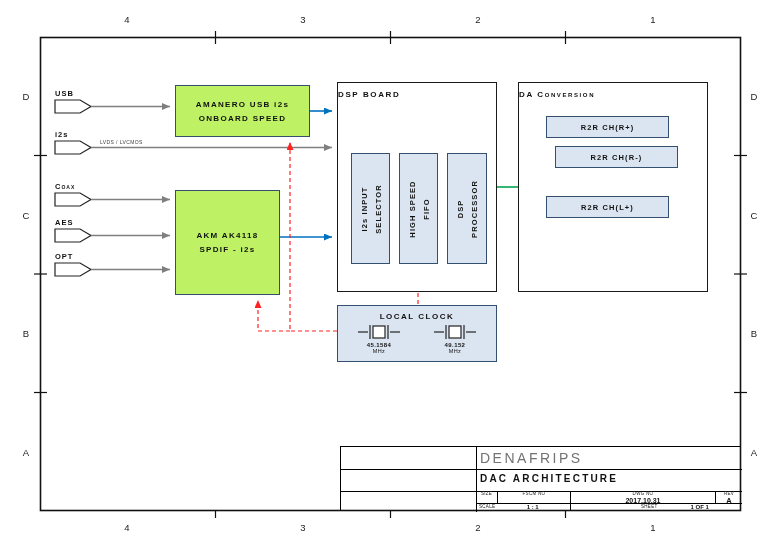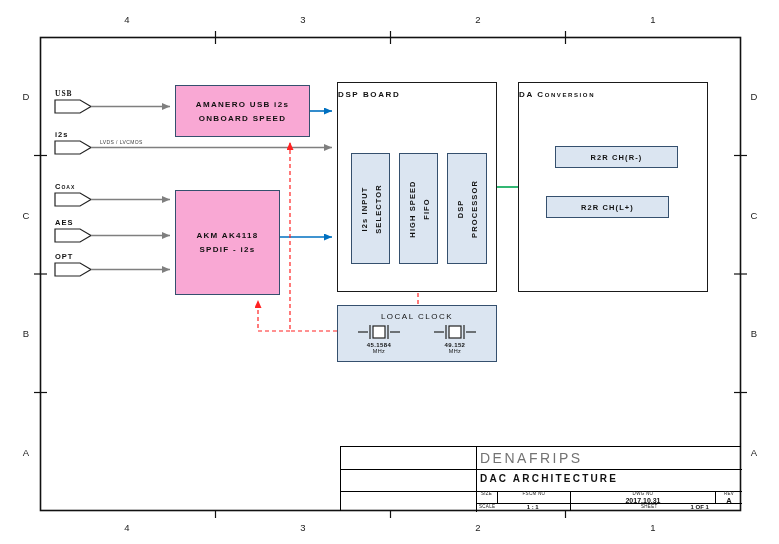--- a/index.html
+++ b/index.html
@@ -4,36 +4,36 @@
 <style>
   *{margin:0;padding:0;box-sizing:border-box;}
   body{background:#ffffff;}
   .sheet{position:relative;width:779px;height:544px;background:#fff;
          font-family:"Liberation Sans",sans-serif;color:#111;overflow:hidden;}
   svg.layer{position:absolute;left:0;top:0;}
   .coord{position:absolute;transform:translate(-50%,-50%);font-size:9.5px;color:#222;}
   .inlabel{position:absolute;font-size:7.5px;font-weight:bold;letter-spacing:1px;}
   .sc{font-variant:small-caps;}
   .tiny{position:absolute;font-size:5px;letter-spacing:.4px;color:#444;}
-  .blk{position:absolute;background:#f9a8d4;border:1.4px solid #35506e;display:flex;
+  .blk{position:absolute;background:#bef264;border:1.4px solid #35506e;display:flex;
        flex-direction:column;align-items:center;justify-content:center;gap:5px;
        font-size:8px;font-weight:bold;letter-spacing:1.3px;text-align:center;}
   .board{position:absolute;background:#fff;border:1.5px solid #1a1a1a;}
   .board-title{position:absolute;top:7px;left:0;right:0;
                font-size:8px;font-weight:bold;letter-spacing:1.6px;}
   .module{position:absolute;background:#dbe5f1;border:1.3px solid #35506e;}
   .vtext{position:absolute;left:50%;top:50%;transform:translate(-50%,-50%) rotate(-90deg);
          white-space:nowrap;font-size:7.5px;font-weight:bold;letter-spacing:1.1px;
          text-align:center;line-height:1.8;}
   .r2r{position:absolute;left:27px;width:123px;height:22px;background:#dbe5f1;
        border:1.3px solid #35506e;display:flex;align-items:center;justify-content:center;
        font-size:7.5px;font-weight:bold;letter-spacing:1.1px;}
   .clock{position:absolute;left:337px;top:305px;width:160px;height:57px;
          background:#dbe5f1;border:1.4px solid #35506e;}
-  .clock-title{font-size:8px;font-weight:normal;letter-spacing:1.5px;text-align:center;margin-top:6px;}
+  .clock-title{font-size:8px;font-weight:bold;letter-spacing:1.5px;text-align:center;margin-top:6px;}
   .xtal-row{display:flex;justify-content:center;gap:32px;margin-top:2px;}
   .xtal{display:flex;flex-direction:column;align-items:center;}
   .xtal .freq{font-size:6px;font-weight:bold;letter-spacing:.4px;margin-top:1px;}
   .xtal .unit{font-size:5.5px;letter-spacing:.4px;}
   .tb{position:absolute;left:340px;top:446px;width:401px;height:65px;
       border-left:1.3px solid #000;border-top:1.3px solid #000;}
   .tb .line{position:absolute;background:#000;}
   .logo{position:absolute;left:139px;top:3px;font-size:14px;font-weight:normal;
         letter-spacing:2.5px;color:#737373;}
   .dtitle{position:absolute;left:139px;top:26px;font-size:10px;font-weight:bold;
@@ -133,21 +133,21 @@
   <div class="coord" style="left:653px;top:527px;">1</div>
   <div class="coord" style="left:26px;top:96px;">D</div>
   <div class="coord" style="left:26px;top:215px;">C</div>
   <div class="coord" style="left:26px;top:333px;">B</div>
   <div class="coord" style="left:26px;top:452px;">A</div>
   <div class="coord" style="left:754px;top:96px;">D</div>
   <div class="coord" style="left:754px;top:215px;">C</div>
   <div class="coord" style="left:754px;top:333px;">B</div>
   <div class="coord" style="left:754px;top:452px;">A</div>
 
-  <div class="inlabel" style="left:55px;top:89px;font-family:Liberation Serif, serif;">USB</div>
+  <div class="inlabel" style="left:55px;top:89px;">USB</div>
   <div class="inlabel" style="left:55px;top:130px;">i2s</div>
   <div class="inlabel sc" style="left:55px;top:182px;">Coax</div>
   <div class="inlabel" style="left:55px;top:218px;">AES</div>
   <div class="inlabel" style="left:55px;top:252px;">OPT</div>
   <div class="tiny" style="left:100px;top:139px;">LVDS / LVCMOS</div>
 
   <div class="blk" style="left:175px;top:85px;width:135px;height:52px;">
     <span>AMANERO USB i2s</span>
     <span>ONBOARD SPEED</span>
   </div>
@@ -174,20 +174,21 @@
     <div class="module" style="left:109px;top:70px;width:40px;height:111px;">
       <div class="vtext">
         <div>DSP</div>
         <div>PROCESSOR</div>
       </div>
     </div>
   </div>
 
   <div class="board" style="left:518px;top:82px;width:190px;height:210px;">
     <div class="board-title sc">DA Conversion</div>
+    <div class="r2r" style="top:33px;">R2R CH(R+)</div>
     <div class="r2r" style="top:63px;margin-left:9px;">R2R CH(R-)</div>
     <div class="r2r" style="top:113px;">R2R CH(L+)</div>
   </div>
 
   <div class="clock">
     <div class="clock-title">LOCAL CLOCK</div>
     <div class="xtal-row">
       <div class="xtal">
         <svg width="44" height="18">
           <g stroke="#222" stroke-width="1.2" fill="#fff">

